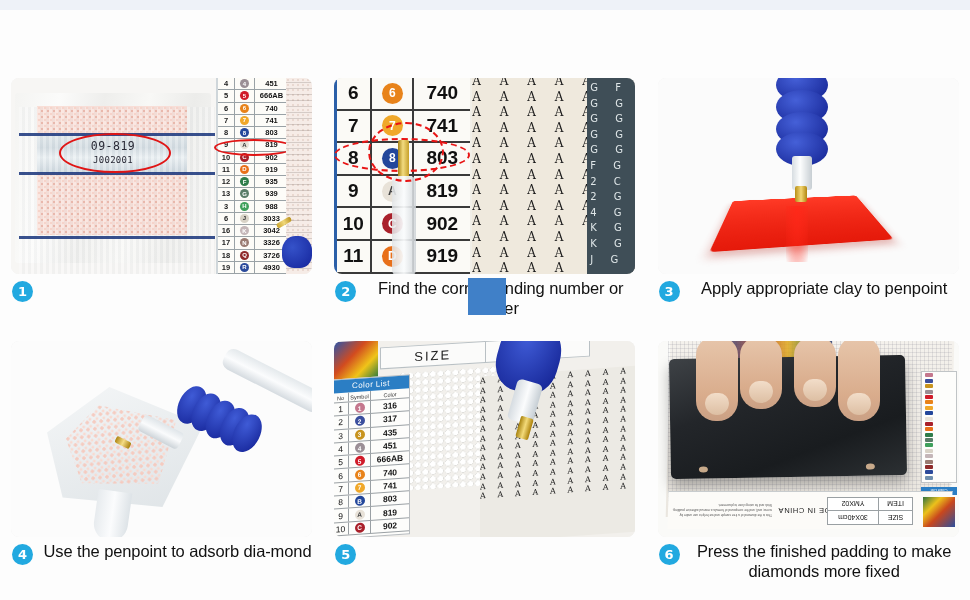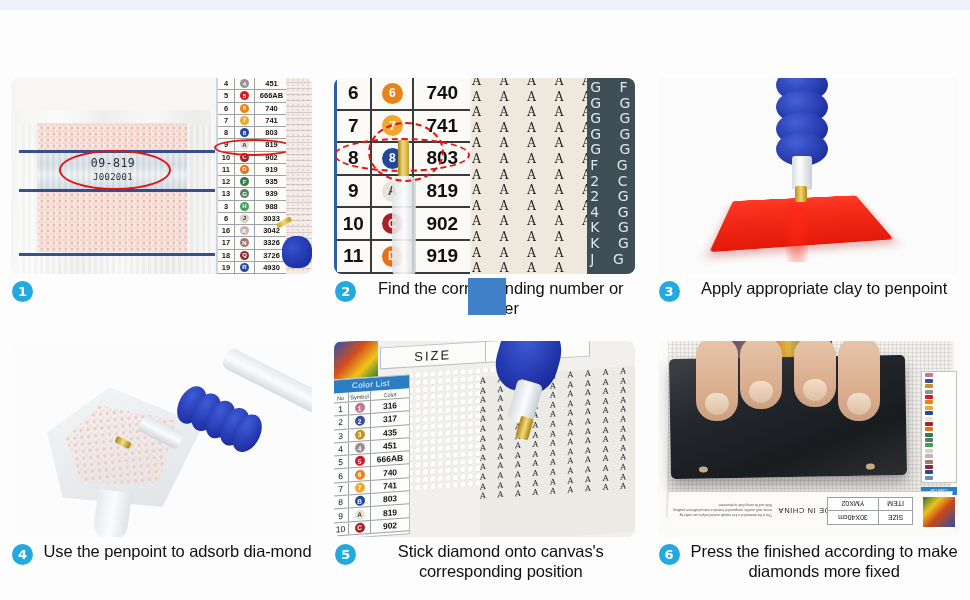--- a/index.html
+++ b/index.html
@@ -103,21 +103,21 @@
     position: absolute;
     left: 468px; top: 278px;
     width: 38px; height: 37px;
     background: #4080c8;
     z-index: 40;
   }
 
   
   .p1-bg { position:absolute; inset:0; background:#f7f6f4; }
   .p1-bag {
-    position:absolute; left:4px; top:32px; width:196px; height:170px;
+    position:absolute; left:4px; top:15px; width:196px; height:170px;
     background:
       linear-gradient(100deg,#f4f4f2 0%,#fbfbfa 20%,#eeeeec 40%,#f8f8f6 60%,#ececea 80%,#f6f6f4 100%);
     border-radius:3px;
   }
   .p1-beads-top, .p1-beads-bot {
     position:absolute; left:22px; width:150px;
     background:
       radial-gradient(circle at 2px 2px,#f3c2b4 1.3px,transparent 1.6px) 0 0/6px 6px,
       radial-gradient(circle at 2px 2px,#eeb3a4 1.2px,transparent 1.5px) 3px 3px/6px 6px,
       #f9ded6;
@@ -236,21 +236,21 @@
   }
   .p2-letters{
     position:absolute;left:0;top:-4px;width:120px;
     font-family:"DejaVu Serif", serif;
     font-size:12px;color:#191919;letter-spacing:7.5px;line-height:15.6px;
     white-space:pre;
   }
   .p2-colorcol{
     position:absolute;right:0;top:0;width:48px;height:196px;
     background:#3f4e57;
-    font-family:"DejaVu Sans", sans-serif;font-size:14px;color:#dfe6e8;
+    font-family:"DejaVu Sans", sans-serif;font-size:10px;color:#dfe6e8;
     line-height:15.6px;letter-spacing:7px;white-space:pre;
     padding-left:3px;padding-top:2px;
   }
   .p2-pen{
     position:absolute;left:52px;top:62px;width:42px;height:134px;
   }
   .p2-pen .tip{
     position:absolute;left:12px;top:0;width:11px;height:40px;
     background:linear-gradient(90deg,#a88416,#f2db80 45%,#c6a02a);
     border-radius:2px;
@@ -914,21 +914,20 @@
           </div>
           <div class="p5-pen">
             <div class="grip"></div>
               <div class="shaft"></div>
               <div class="nib"></div>
           </div>
         </div>
       </div>
       <div class="caption">
         <div class="badge">5</div>
-        <div class="cap-text">Stick diamond onto canvas's corresponding position</div>
       </div>
     </div>
 
     <div class="cell c5">
       <div class="photo">
         <div class="photo-inner">
           <div class="p6-bg"></div>
           <div class="p6-sheet"></div>
           <div class="p6-grid"></div>
           <div class="p6-art"></div>
@@ -982,21 +981,21 @@
             <div class="r">
               <div class="k">ITEM</div>
               <div class="v">YMX02</div>
             </div>
           </div>
           <div class="p6-minithumb"></div>
         </div>
       </div>
       <div class="caption">
         <div class="badge">6</div>
-        <div class="cap-text">Press the finished according to make diamonds more fixed</div>
+        <div class="cap-text">Press the finished padding to make diamonds more fixed</div>
       </div>
     </div>
 
   </div>
 
   <div class="occluder"></div>
 
 </div>
 
 </body></html>

